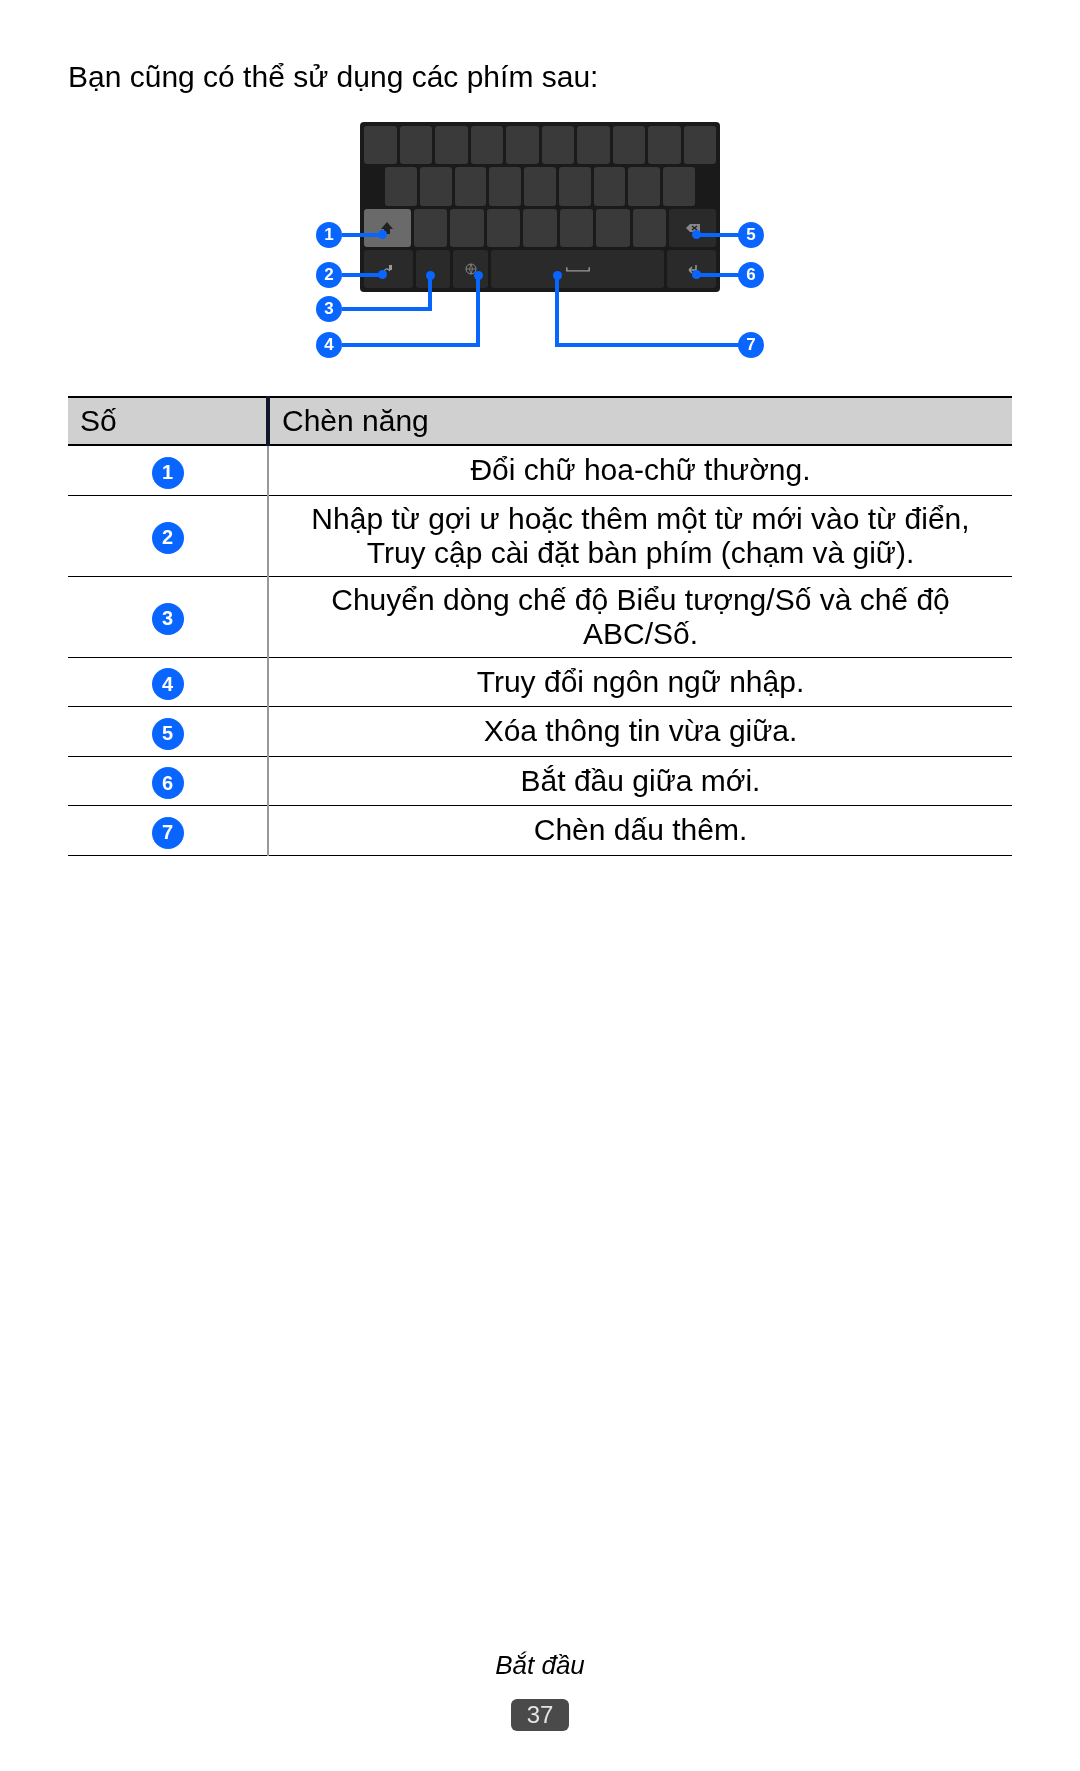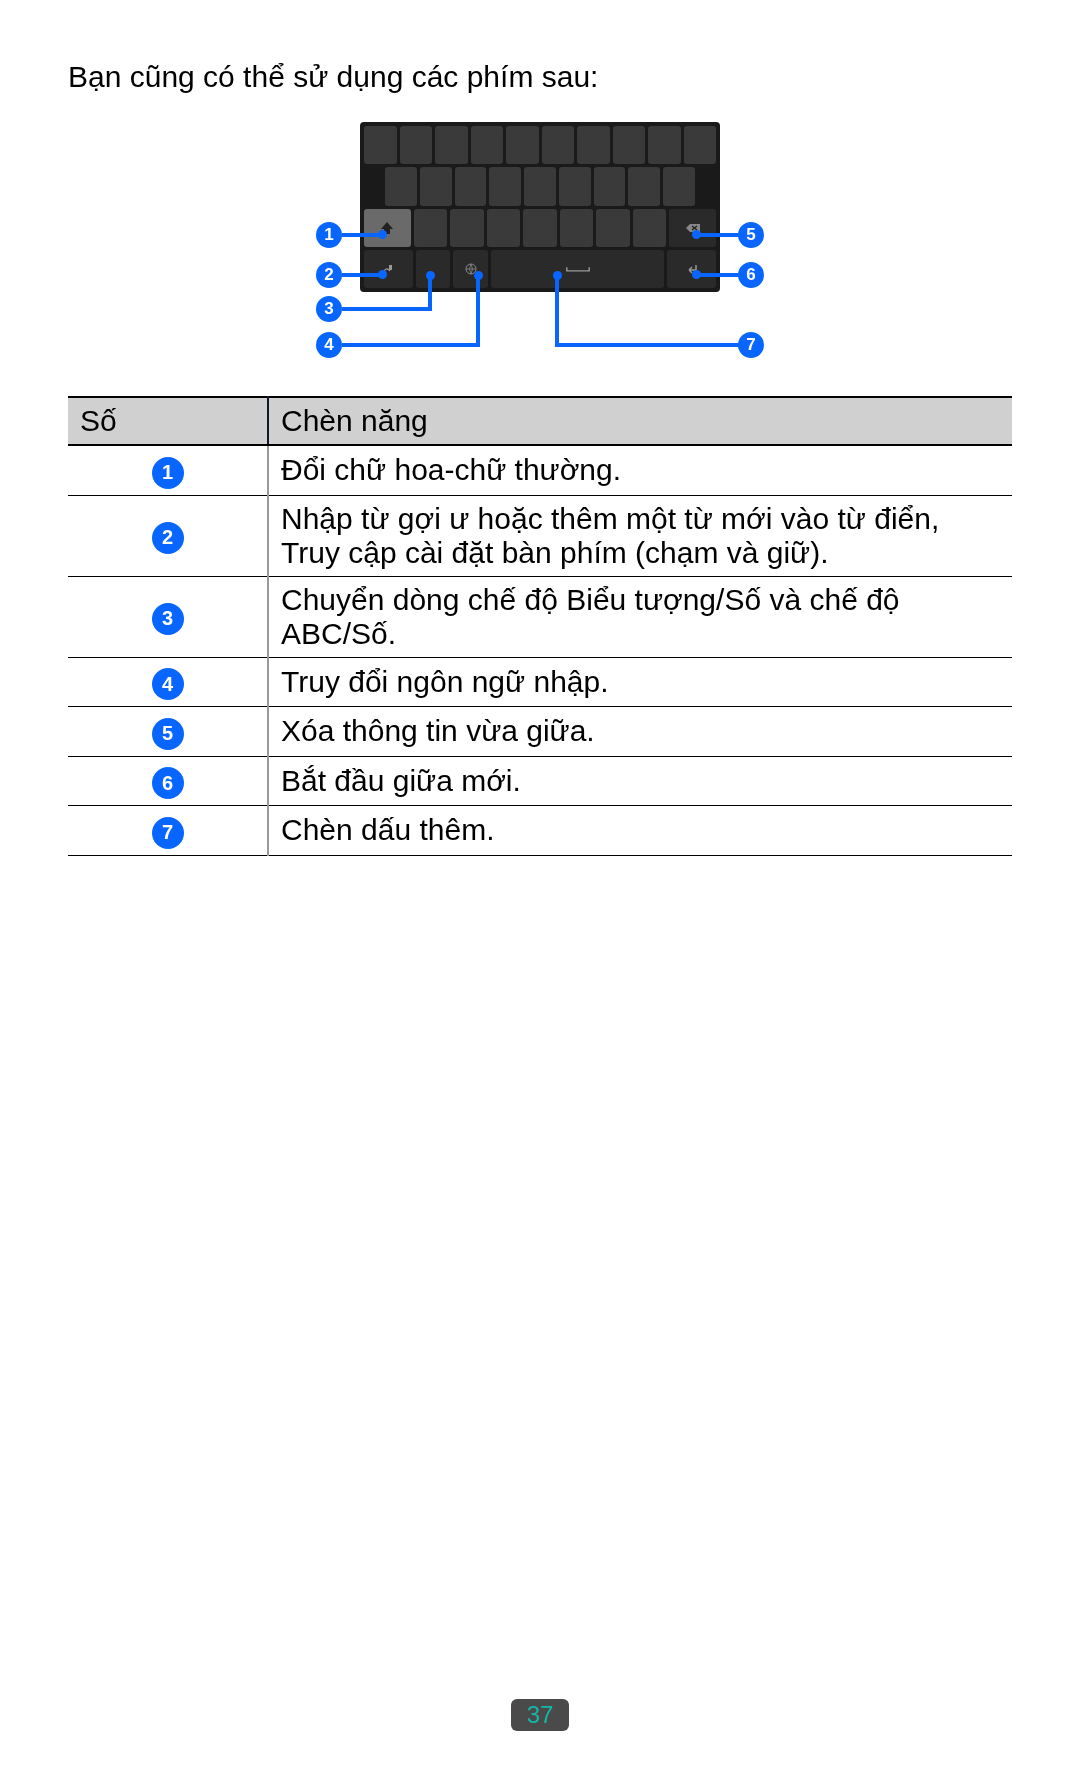--- a/index.html
+++ b/index.html
@@ -125,25 +125,26 @@
     padding: 6px 12px;
     vertical-align: middle;
   }
   table.func thead th {
     background: #d0d0d0;
     font-weight: normal;
     border-top: 2px solid #000;
     border-bottom: 2px solid #000;
   }
   table.func thead th:first-child {
-    border-right: 2px solid #0f172a;
+    border-right: 4px solid #0f172a;
     width: 200px;
   }
   table.func tbody td {
     border-bottom: 1.5px solid #000;
+    text-align: center;
   }
   table.func tbody td:first-child {
     border-right: 2px solid #999;
     text-align: center;
   }
   .numbadge {
     display: inline-flex;
     width: 32px;
     height: 32px;
     background: #0866ff;
@@ -159,26 +160,26 @@
     bottom: 40px;
     left: 0;
     width: 100%;
     text-align: center;
     font-style: italic;
     font-size: 26px;
   }
   .pagebadge {
     display: inline-block;
     background: #4a4a4a;
-    color: #14b8a6;
+    color: #e5e5e5;
     font-style: normal;
     padding: 2px 16px;
     border-radius: 6px;
     font-size: 24px;
-    margin-top: 4px;
+    margin-top: 18px;
   }
   .icon-svg { width: 16px; height: 14px; }
 </style>
 </head>
 <body>
 
 <p class="intro">Bạn cũng có thể sử dụng các phím sau:</p>
 
 <div class="keyboard-figure">
   <div class="keyboard">
@@ -317,14 +318,15 @@
       <td>Bắt đầu giữa mới.</td>
     </tr>
     <tr>
       <td><span class="numbadge">7</span></td>
       <td>Chèn dấu thêm.</td>
     </tr>
   </tbody>
 </table>
 
 <div class="footer">
+  <div>Bắt đầu</div>
   <div class="pagebadge">37</div>
 </div>
 
 </body></html>

